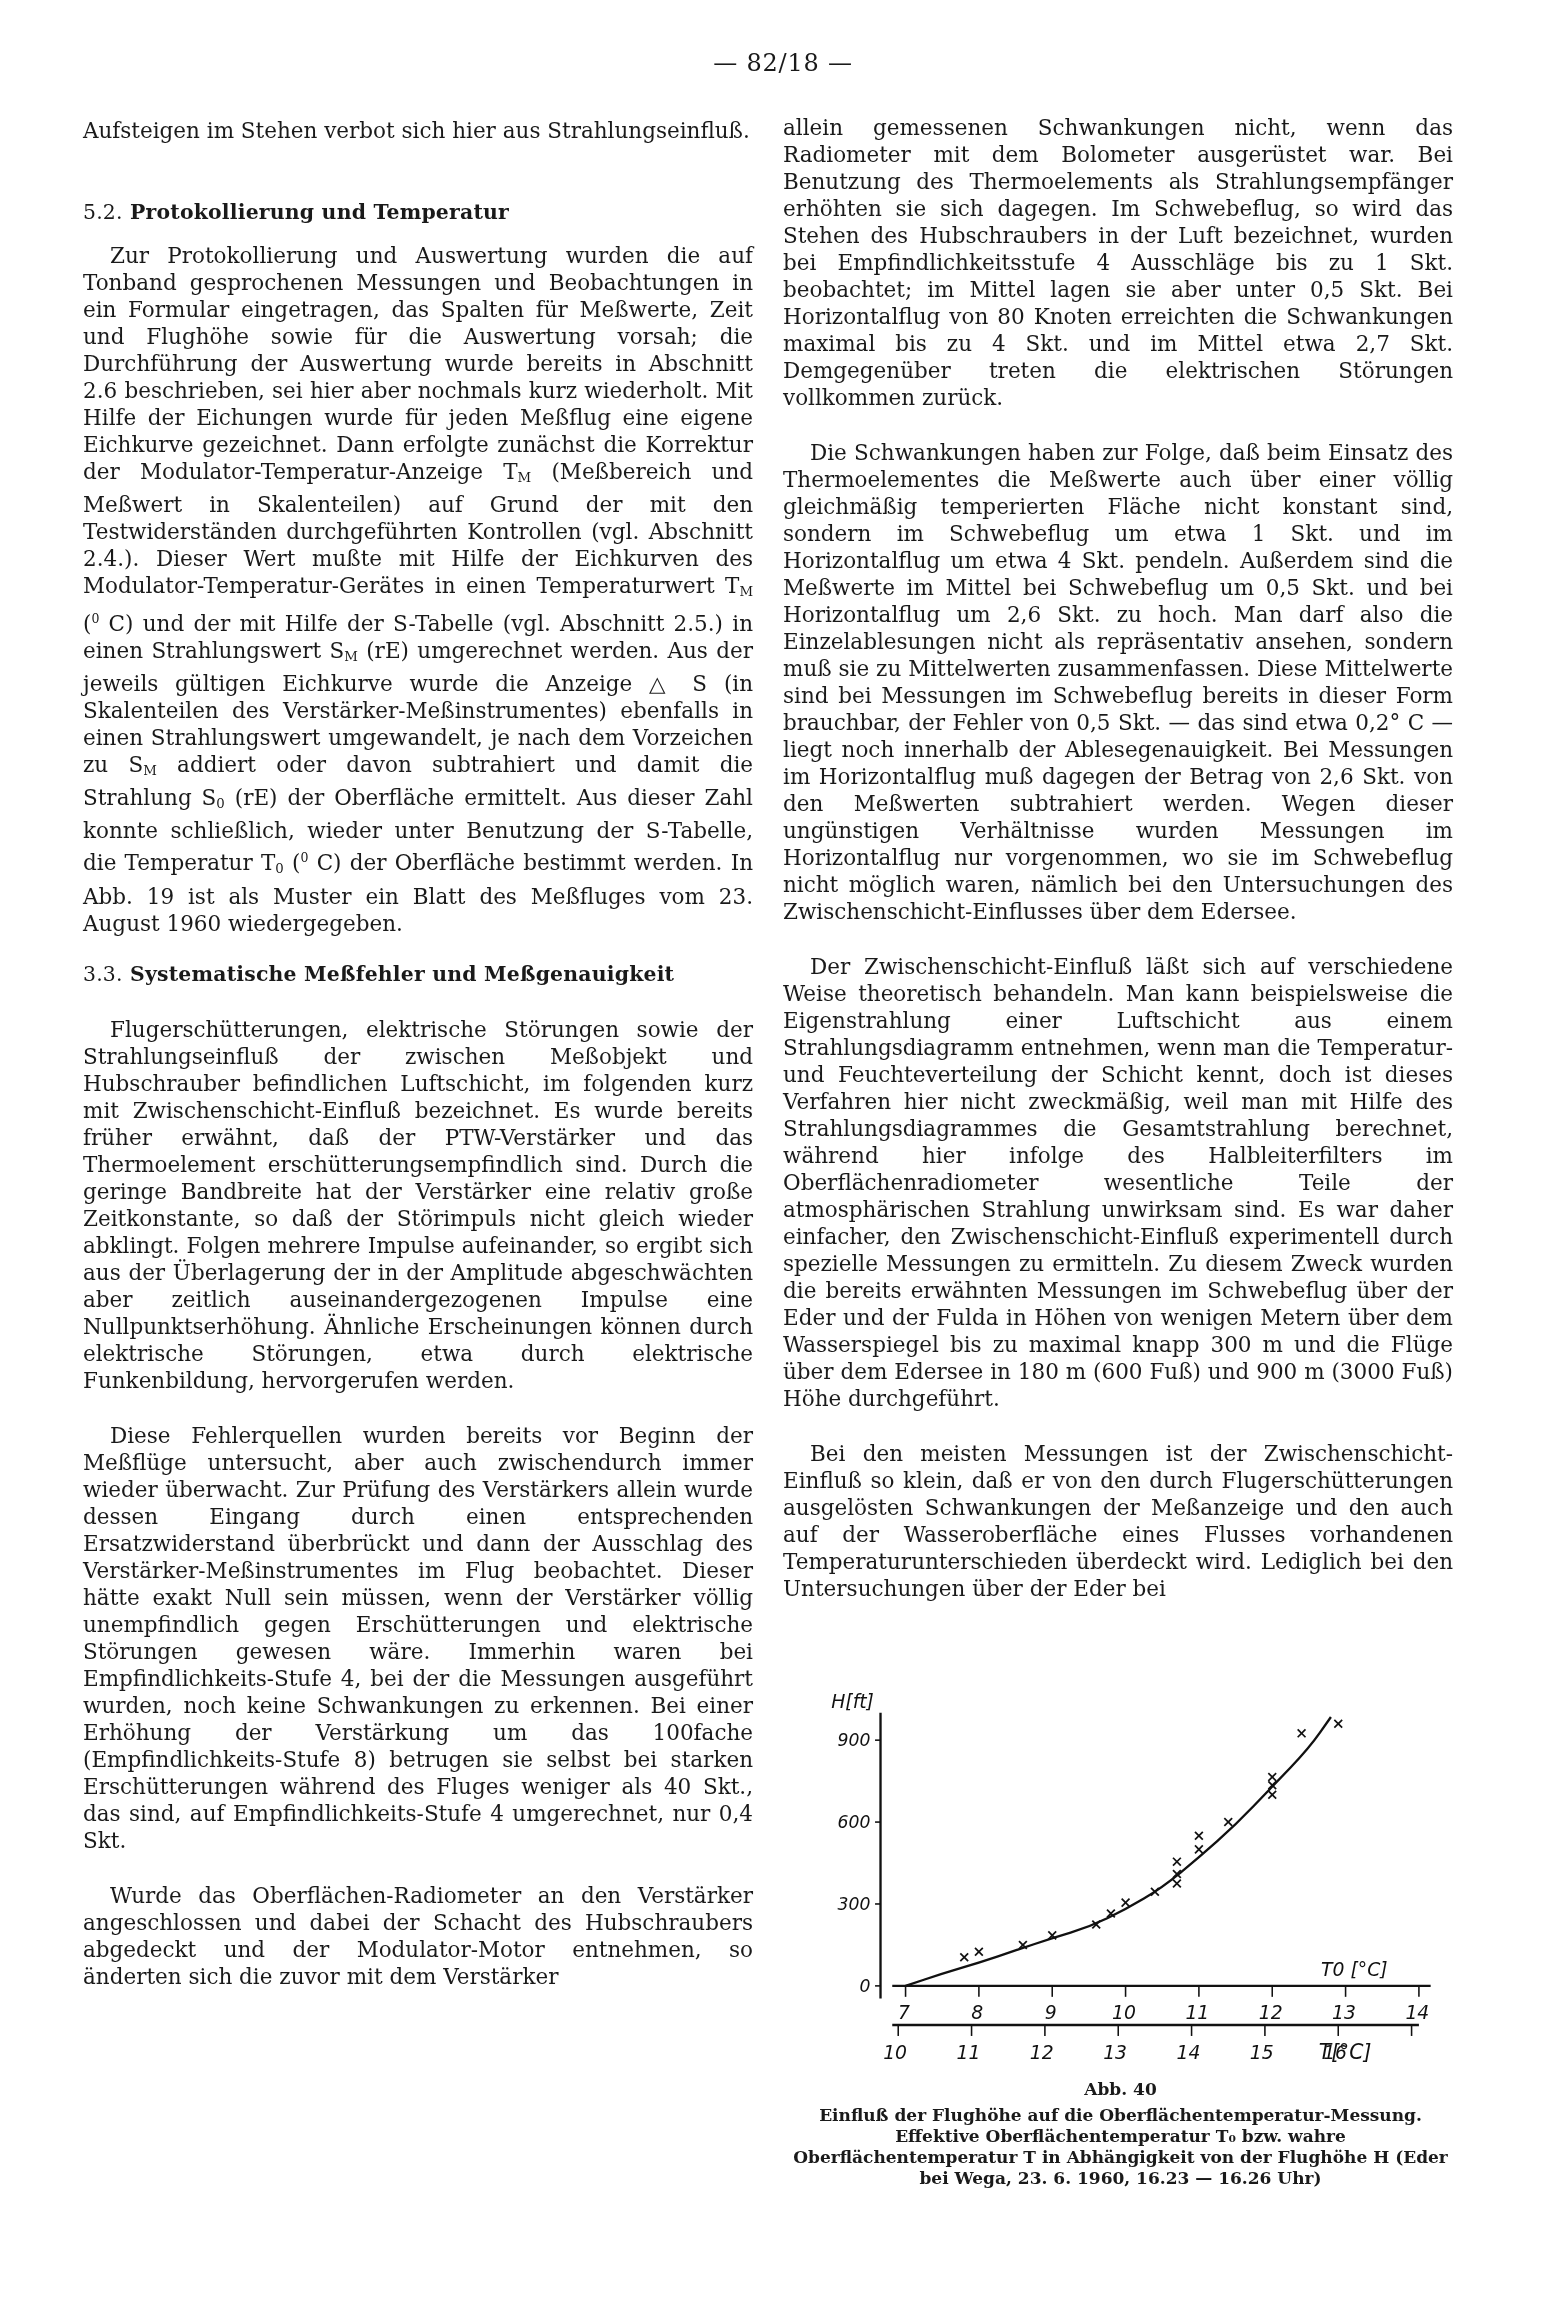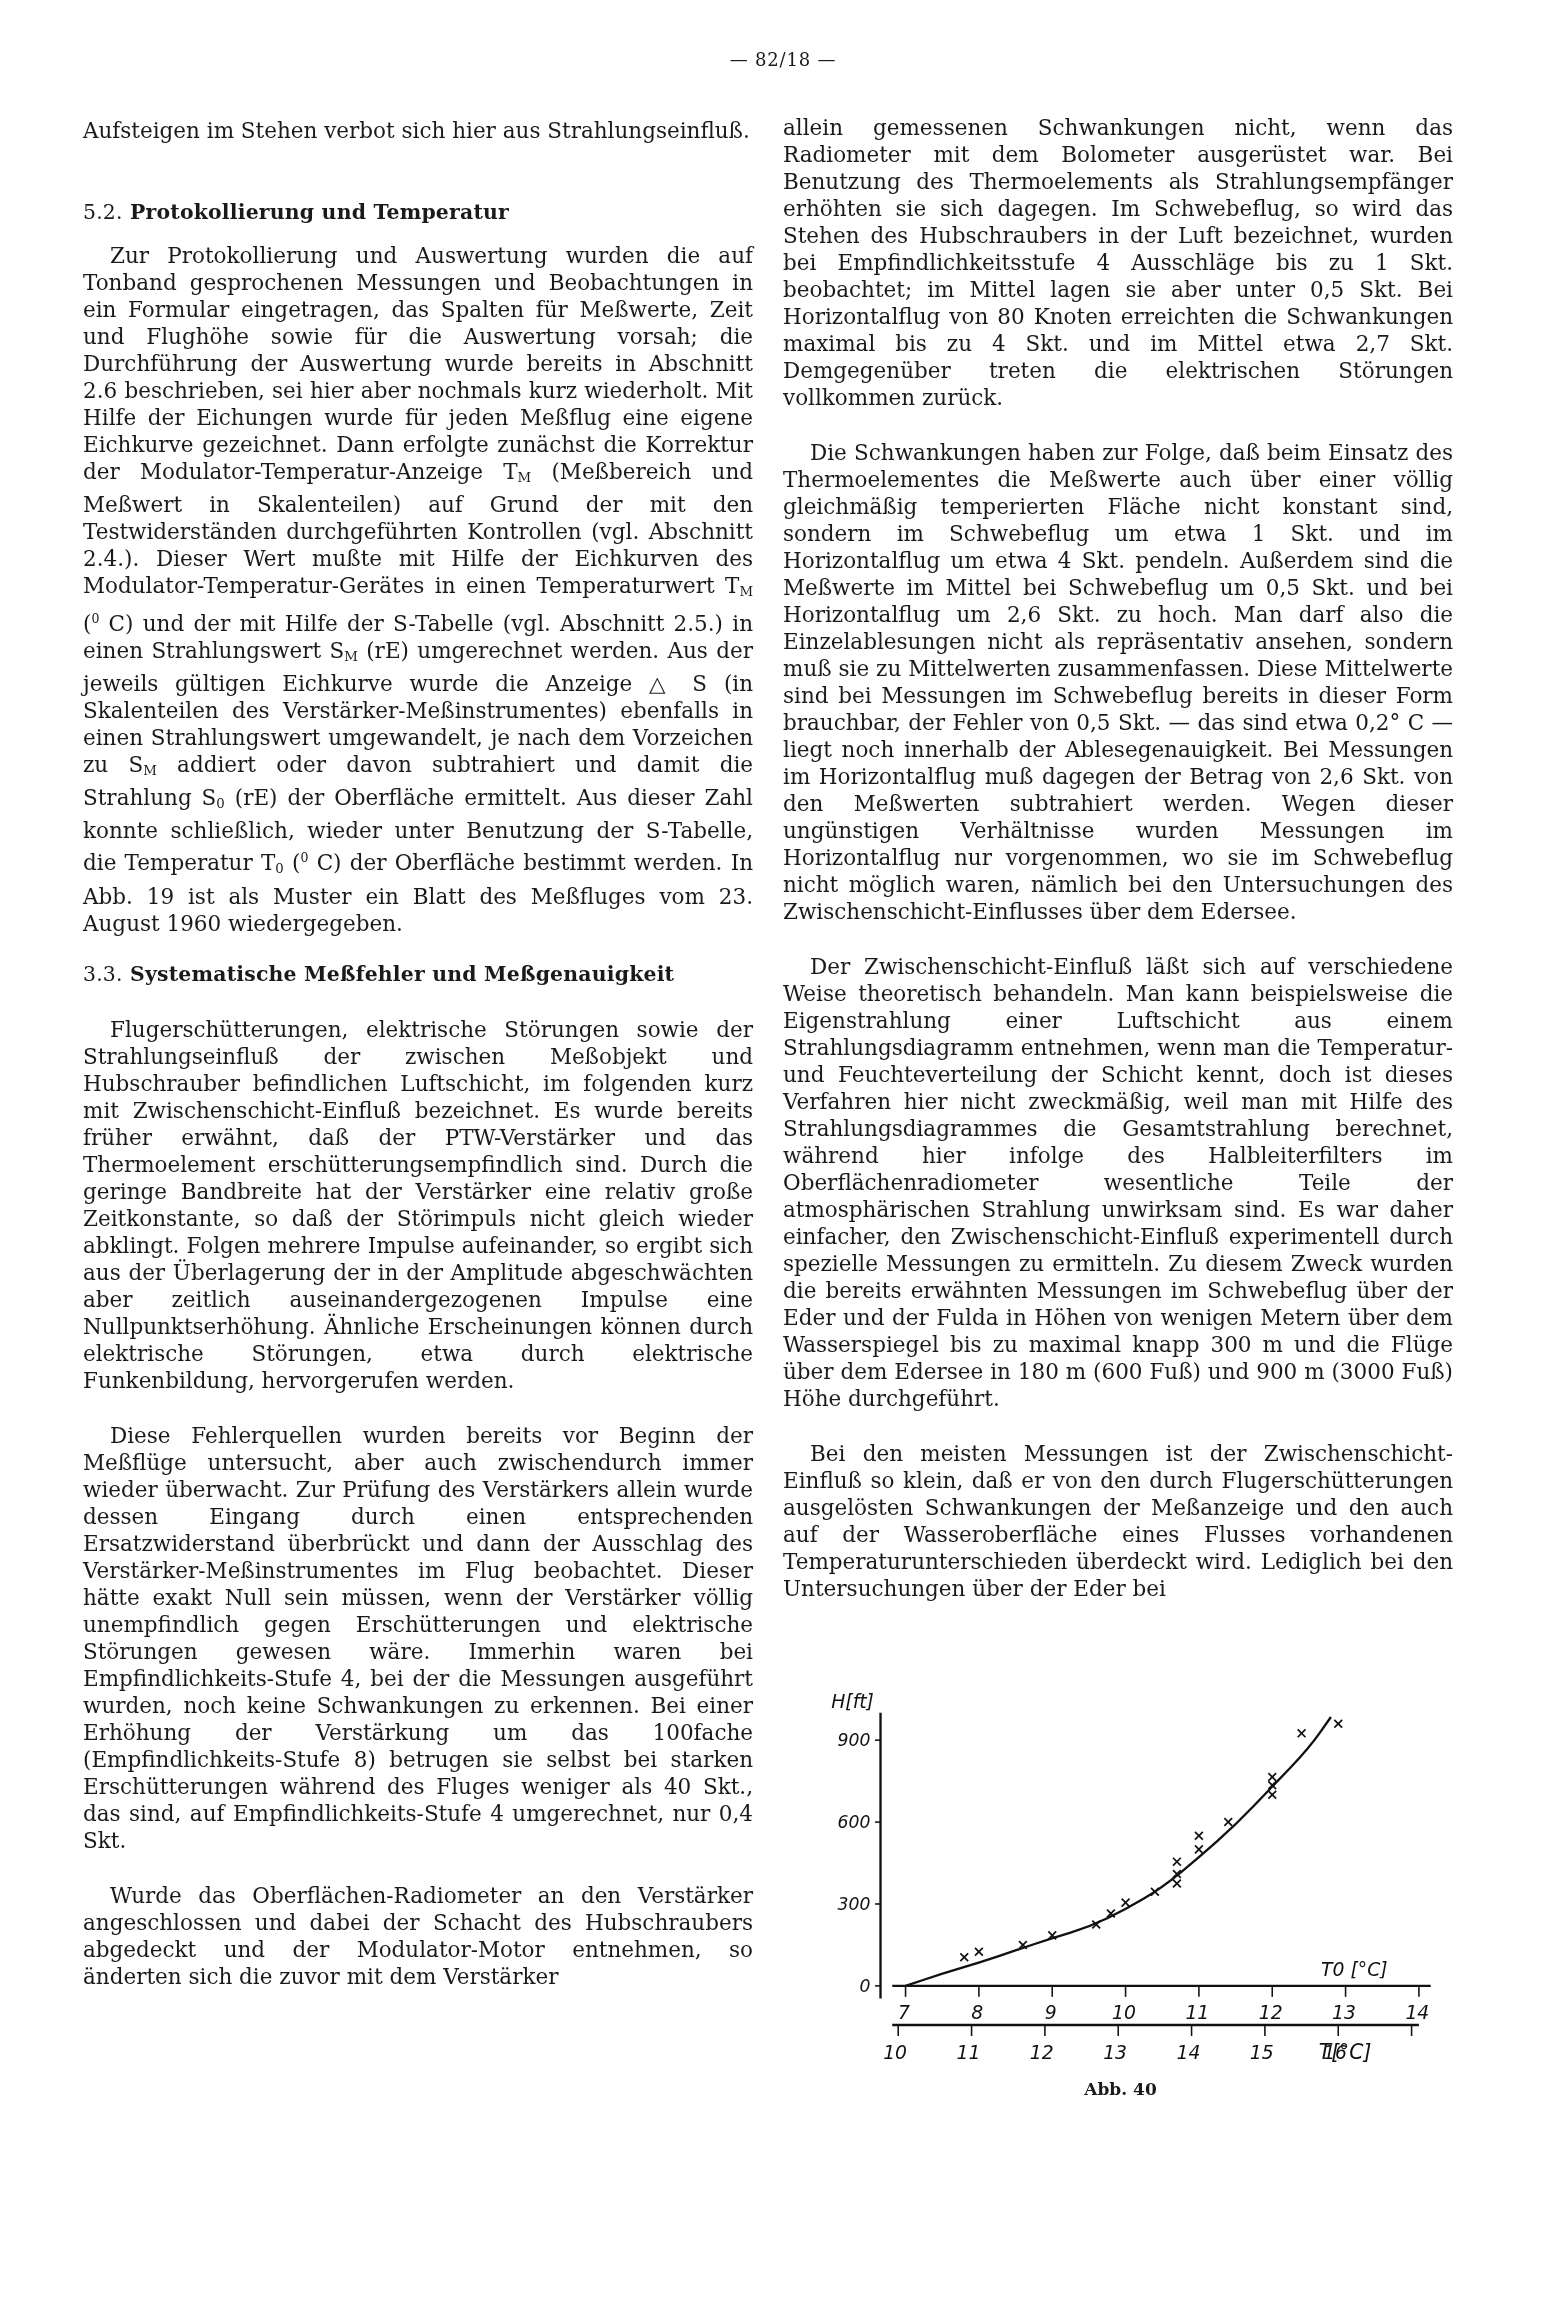--- a/index.html
+++ b/index.html
@@ -1,19 +1,19 @@
 <!DOCTYPE html>
 <html style="font-size:12.5px"><head>
 <meta charset="utf-8">
 <style>
   html, body { margin: 0; padding: 0; background: #ffffff; }
   body { width: 1566px; height: 2319px; position: relative; overflow: hidden;
          font-family: "DejaVu Serif", "Liberation Serif", serif; color: #1a1a1a; }
   .page-number { position: absolute; top: 49px; left: 0; width: 1566px; text-align: center;
-                 font-size: 18px; letter-spacing: 0.8px; }
+                 font-size: 24px; letter-spacing: 0.8px; }
   .col { position: absolute; top: 117px; width: 670px; font-size: 21.5px; line-height: 27px;
          text-align: justify; hyphens: manual; }
   .col-left { left: 83px; }
   .col-right { left: 783px; top: 114px; }
   p { margin: 0; }
   p.indent { text-indent: 27px; }
   .gap-s { margin-top: 28px; }
   h2 { font-size: 20.4px; font-weight: bold; margin: 0; line-height: 27px; letter-spacing: 0.2px; }
   .h-num { font-weight: normal; }
   .heading-32 { margin-top: 55px; margin-bottom: 15.7px; }
@@ -186,14 +186,15 @@
         </g>
       </g>
     <text id="ylabel" class="axis-text" font-size="24" x="22" y="32">H[ft]</text>
     <text id="xlabel" class="axis-text" font-size="24" x="648" y="374">T0 [°C]</text>
     <text id="xlabel2" class="axis-text" font-size="26" x="645" y="481">T[°C]</text>
   </svg>
 </div>
 
 <div class="caption">
   <span class="fig-label">Abb. 40</span>
+  <span class="fig-text">Einfluß der Flughöhe auf die Oberflächentemperatur-Messung. Effektive Oberflächentemperatur T₀ bzw. wahre Oberflächentemperatur T in Abhängigkeit von der Flughöhe H (Eder bei Wega, 23. 6. 1960, 16.23 — 16.26 Uhr)</span>
 </div>
 
 
 </body></html>

